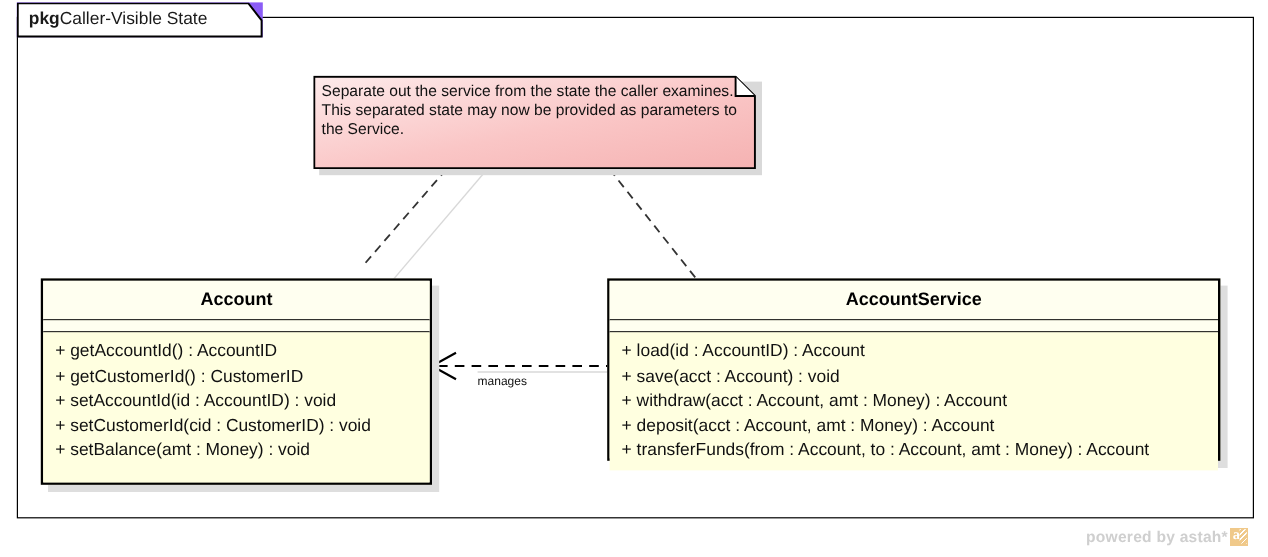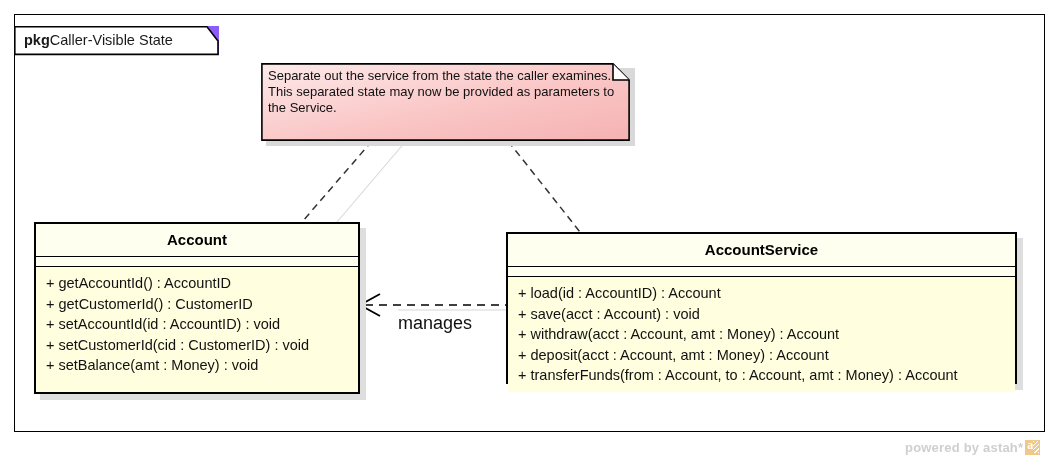--- a/index.html
+++ b/index.html
@@ -23,21 +23,21 @@
     top: 14px;
     width: 1031px;
     height: 418px;
     border: 1.6px solid #000000;
     box-sizing: border-box;
     background: #ffffff;
   }
   #package-tab {
     position: absolute;
     left: 14px;
-    top: 26px;
+    top: 2px;
     width: 205px;
     height: 29px;
     box-sizing: border-box;
     background: #8b5cf6;
   }
   #package-tab .tab-svg {
     position: absolute;
     left: 0;
     top: 0;
   }
@@ -147,37 +147,37 @@
   .uml-class .cls-ops .op {
     font-size: 14.5px;
     line-height: 20.5px;
     color: #111111;
     padding-left: 10px;
     white-space: nowrap;
   }
 
   #class-account {
     left: 34px;
-    top: 222px;
+    top: 232px;
     width: 326px;
     height: 172px;
   }
   #class-accountservice {
     left: 506px;
     top: 232px;
     width: 511px;
     height: 152px;
   }
 
   
   #manages-label {
     position: absolute;
     left: 398px;
     top: 313px;
-    font-size: 18px;
+    font-size: 10px;
     color: #111111;
     white-space: nowrap;
   }
 
   
   #watermark {
     position: absolute;
     left: 905px;
     top: 440px;
     display: flex;

